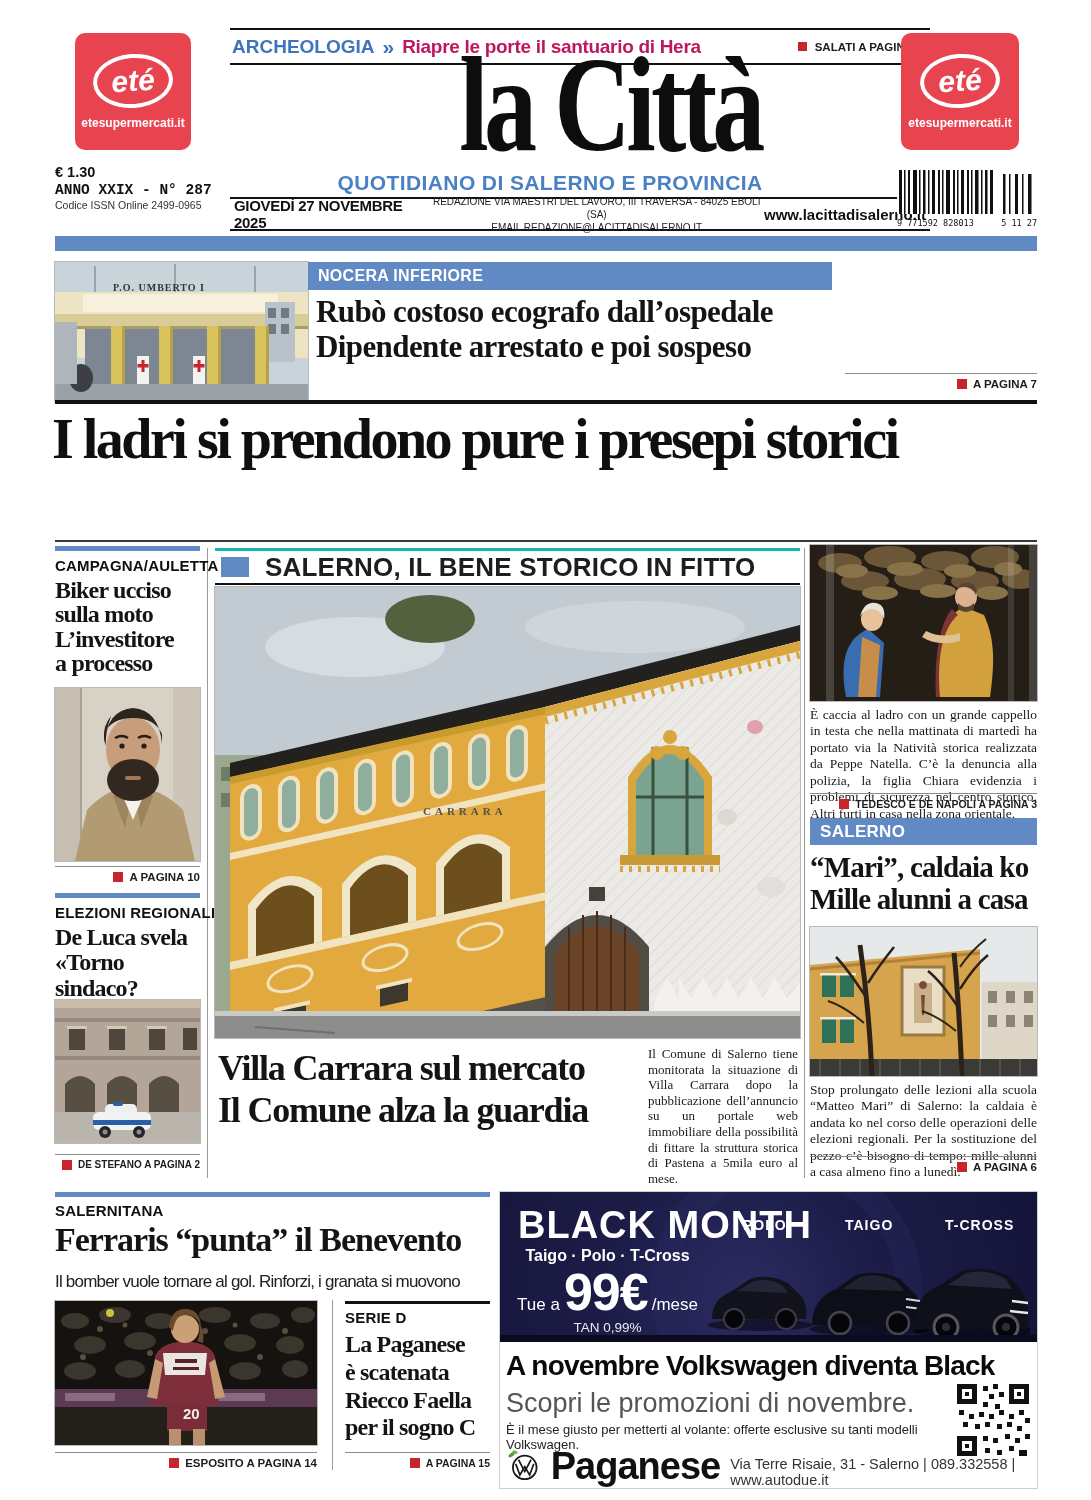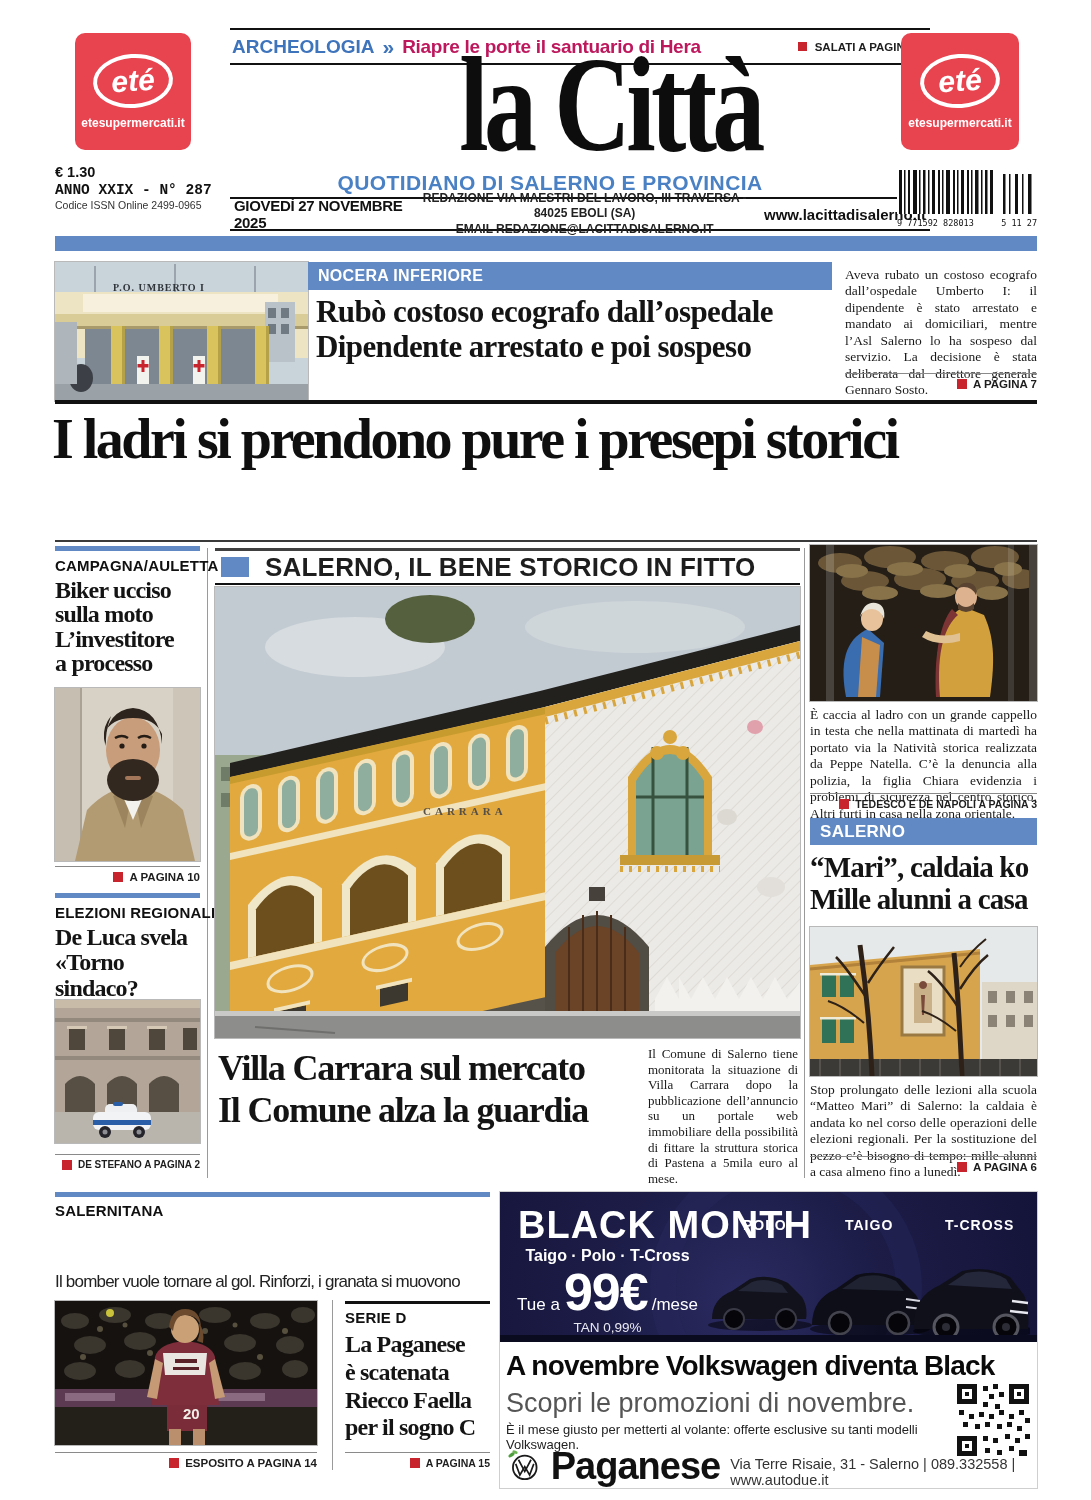--- a/index.html
+++ b/index.html
@@ -51,21 +51,21 @@
   <div class="abs" style="left:230px;top:171px;width:640px;text-align:center;font-weight:bold;font-size:21px;color:#4a80c4;letter-spacing:0.4px;">QUOTIDIANO DI SALERNO E PROVINCIA</div>
 
   <div class="abs" style="left:55px;top:163px;width:170px;line-height:1.25;">
     <div style="font-weight:bold;font-size:14.5px;">€ 1.30</div>
     <div style="font-weight:bold;font-size:14.5px;font-family:Liberation Mono, monospace;">ANNO XXIX - N° 287</div>
     <div style="font-size:10.5px;color:#333;">Codice ISSN Online 2499-0965</div>
   </div>
 
   <div class="abs" style="left:230px;top:197px;width:700px;height:34px;border-top:2px solid #111;border-bottom:2px solid #111;display:flex;align-items:center;justify-content:space-between;box-sizing:border-box;padding:0 4px;">
     <span style="font-weight:bold;font-size:15px;letter-spacing:-0.3px;">GIOVEDÌ 27 NOVEMBRE 2025</span>
-    <span style="text-align:center;font-size:12px;font-weight:bold;color:#222;line-height:1.3;">
+    <span style="text-align:center;font-size:10px;font-weight:normal;color:#222;line-height:1.3;">
       <span style="display:block;">REDAZIONE VIA MAESTRI DEL LAVORO, III TRAVERSA - 84025 EBOLI (SA)</span>
       <span style="display:block;">EMAIL REDAZIONE@LACITTADISALERNO.IT</span>
     </span>
     <span style="font-weight:bold;font-size:15px;">www.lacittadisalerno.it</span>
   </div>
 
   <div class="abs" style="left:897px;top:170px;width:140px;height:60px;">
     <svg width="140" height="44" viewBox="0 0 140 44">
       <rect width="140" height="44" fill="#fff"></rect>
       <g fill="#111">
@@ -136,21 +136,20 @@
         <rect x="138.5" y="102" width="11" height="3.5" fill="#c8242e"></rect>
       <rect x="0" y="122" width="253" height="17" fill="#9aa2a8"></rect>
       <ellipse cx="26" cy="116" rx="12" ry="14" fill="#3c4046"></ellipse>
       <rect x="0" y="60" width="22" height="62" fill="#aeb6bc"></rect>
     </svg>
     <div class="abs" style="left:58px;top:20px;font-size:10px;font-weight:bold;color:#30353a;letter-spacing:1px;font-family:'Liberation Serif',serif;">P.O. UMBERTO I</div>
   </div>
   <div class="abs kickerbar" style="left:308px;top:262px;width:524px;height:28px;box-sizing:border-box;">NOCERA INFERIORE</div>
   <div class="abs hl prewrap" style="left:316px;top:294px;width:520px;font-size:31px;line-height:1.14;">Rubò costoso ecografo dall’ospedale
 Dipendente arrestato e poi sospeso</div>
-  <div class="abs body-txt" style="left:845px;top:267px;width:192px;">Aveva rubato un costoso ecografo dall’ospedale Umberto I: il dipendente è stato arrestato e mandato ai domiciliari, mentre l’Asl Salerno lo ha sospeso dal servizio. La decisione è stata deliberata dal direttore generale Gennaro Sosto.</div>
   <div class="abs pageref" style="left:845px;top:373px;width:192px;">
     <span class="sq"></span>
     <span>A PAGINA 7</span>
   </div>
   <div class="abs" style="left:55px;top:400px;width:982px;height:4px;background:#111;"></div>
 
   <div class="abs serif" style="left:52px;top:407px;width:990px;font-weight:bold;font-size:56px;letter-spacing:-2.5px;white-space:nowrap;color:#0f0f0f;">I ladri si prendono pure i presepi storici</div>
   <div class="abs" style="left:55px;top:540px;width:982px;height:2px;background:#3a3a3a;"></div>
 
   <div class="abs vline" style="left:207px;top:548px;height:630px;"></div>
@@ -219,21 +218,21 @@
         <circle cx="84" cy="132" r="6" fill="#24242a"></circle>
       <circle cx="50" cy="132" r="2.5" fill="#8d8d94"></circle>
         <circle cx="84" cy="132" r="2.5" fill="#8d8d94"></circle>
     </svg>
   </div>
   <div class="abs pageref" style="left:55px;top:1154px;width:145px;font-size:10px;">
     <span class="sq"></span>
     <span>DE STEFANO A PAGINA 2</span>
   </div>
 
-  <div class="abs" style="left:215px;top:548px;width:585px;height:37px;border-top:3px solid #404040;border-bottom:2px solid #111;display:flex;align-items:center;gap:16px;box-sizing:border-box;padding:0 6px;">
+  <div class="abs" style="left:215px;top:548px;width:585px;height:37px;border-top:3px solid #14b8a6;border-bottom:2px solid #111;display:flex;align-items:center;gap:16px;box-sizing:border-box;padding:0 6px;">
     <span style="width:28px;height:20px;background:#6189c4;flex:0 0 auto;"></span>
     <span style="font-size:26px;color:#1e1e1e;font-weight:600;letter-spacing:0.2px;">SALERNO, IL BENE STORICO IN FITTO</span>
   </div>
   <div class="abs photo" style="left:215px;top:587px;width:585px;height:451px;">
     <svg viewBox="0 0 585 451" preserveAspectRatio="none">
       <defs>
         <pattern id="hatch" width="9" height="9" patternTransform="rotate(45)" patternUnits="userSpaceOnUse">
           <rect width="9" height="9" fill="#eceae6"></rect>
           <line x1="0" y1="0" x2="0" y2="9" stroke="#dbd8d2" stroke-width="1.6"></line>
         </pattern>
@@ -425,20 +424,21 @@
     </svg>
   </div>
   <div class="abs body-txt" style="left:810px;top:1082px;width:227px;">Stop prolungato delle lezioni alla scuola “Matteo Mari” di Salerno: la caldaia è andata ko nel corso delle operazioni delle elezioni regionali. Per la sostituzione del pezzo c’è bisogno di tempo: mille alunni a casa almeno fino a lunedì.</div>
   <div class="abs pageref" style="left:810px;top:1156px;width:227px;">
     <span class="sq"></span>
     <span>A PAGINA 6</span>
   </div>
 
   <div class="abs bluebar" style="left:55px;top:1192px;width:435px;"></div>
   <div class="abs kicker" style="left:55px;top:1202px;font-size:15px;">SALERNITANA</div>
+  <div class="abs hl" style="left:55px;top:1222px;width:445px;font-size:34px;letter-spacing:-1px;white-space:nowrap;">Ferraris “punta” il Benevento</div>
   <div class="abs" style="left:55px;top:1272px;width:445px;font-size:17px;letter-spacing:-0.8px;color:#222;">Il bomber vuole tornare al gol. Rinforzi, i granata si muovono</div>
   <div class="abs photo" style="left:55px;top:1301px;width:262px;height:144px;">
     <svg viewBox="0 0 262 144" preserveAspectRatio="none">
       <rect width="262" height="144" fill="#15120f"></rect>
       <g fill="#3a352d">
         <ellipse cx="20" cy="20" rx="14" ry="8"></ellipse>
           <ellipse cx="60" cy="14" rx="16" ry="8"></ellipse>
           <ellipse cx="105" cy="20" rx="15" ry="8"></ellipse>
         <ellipse cx="160" cy="14" rx="16" ry="8"></ellipse>
           <ellipse cx="210" cy="20" rx="15" ry="8"></ellipse>

